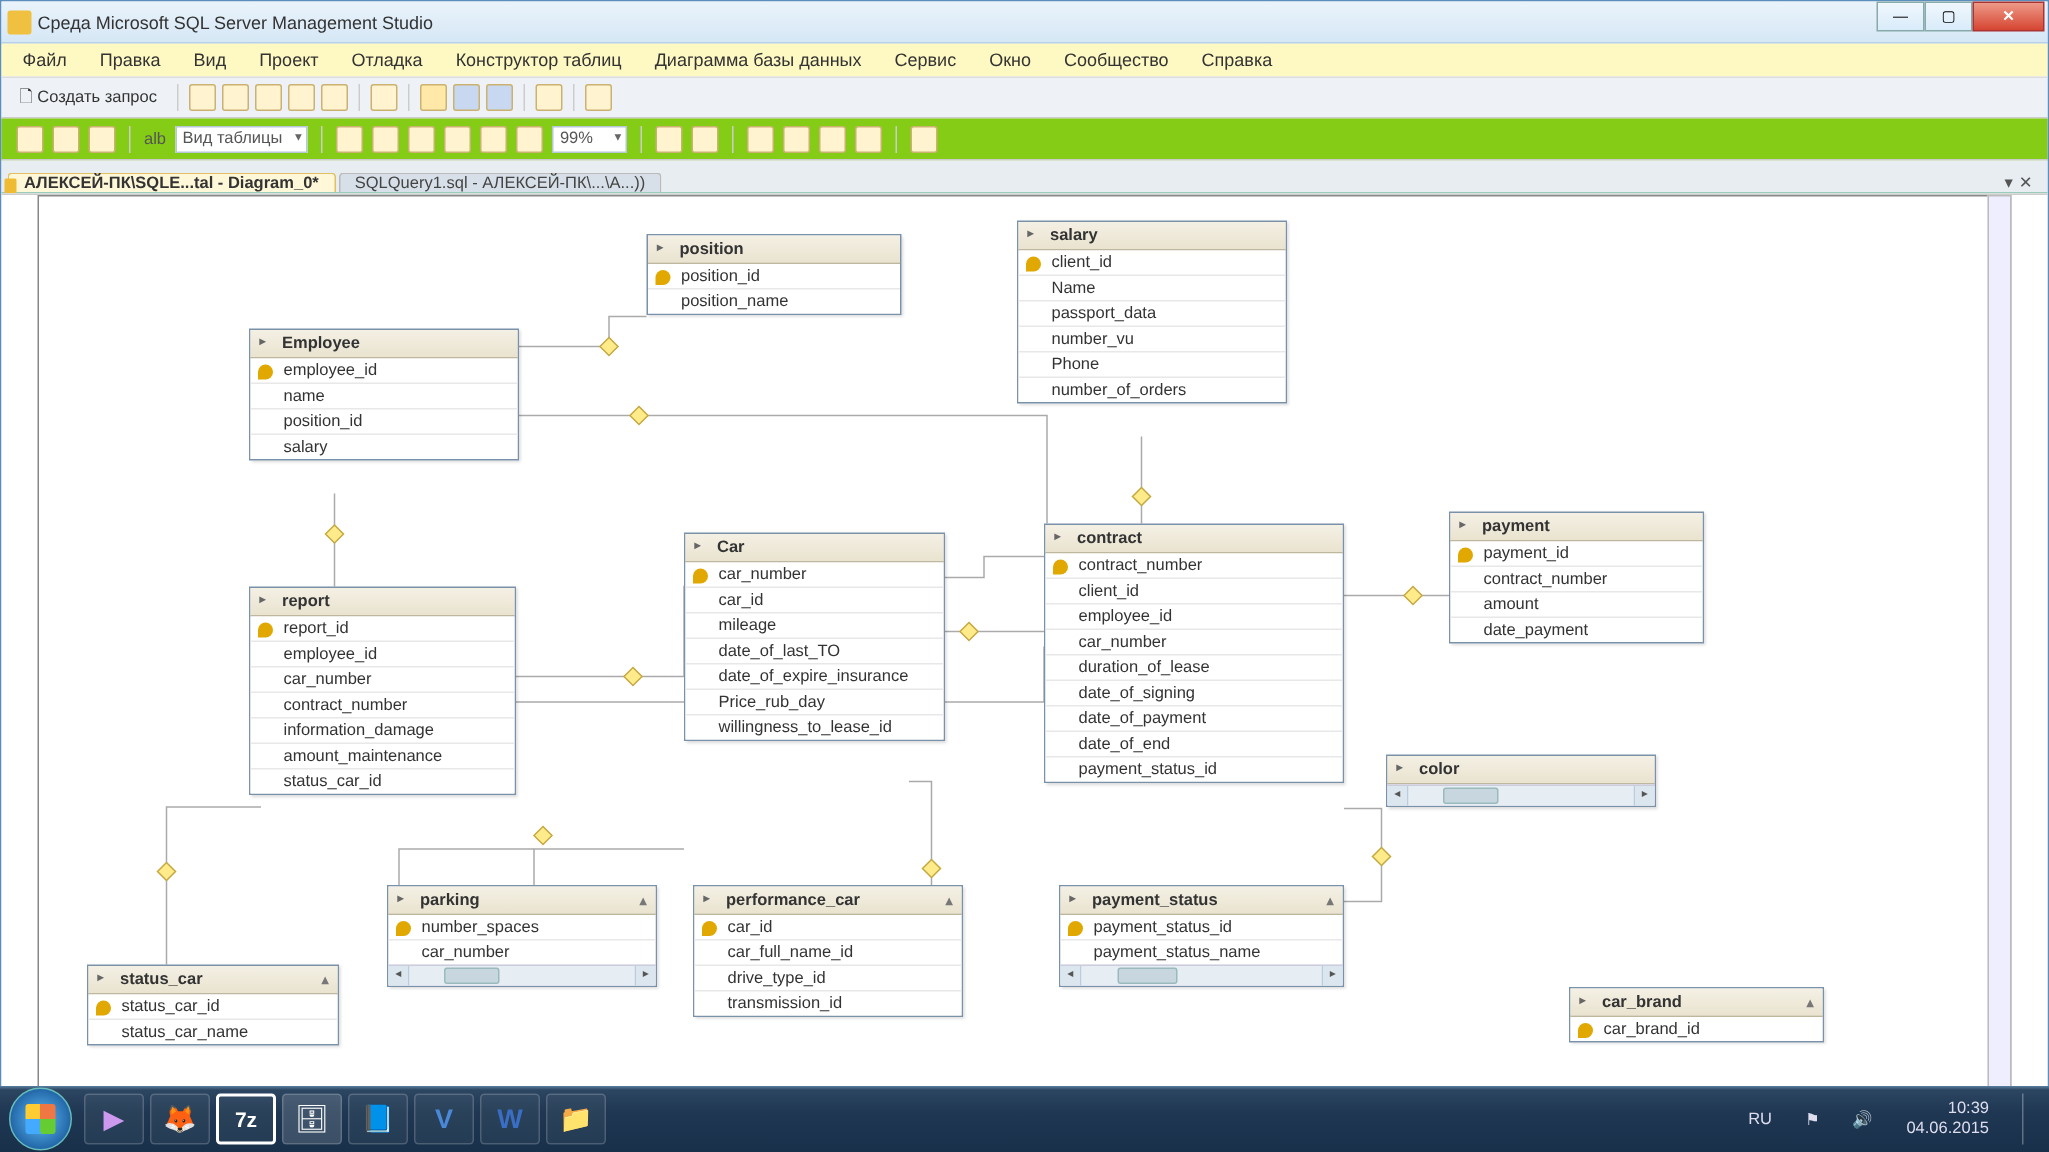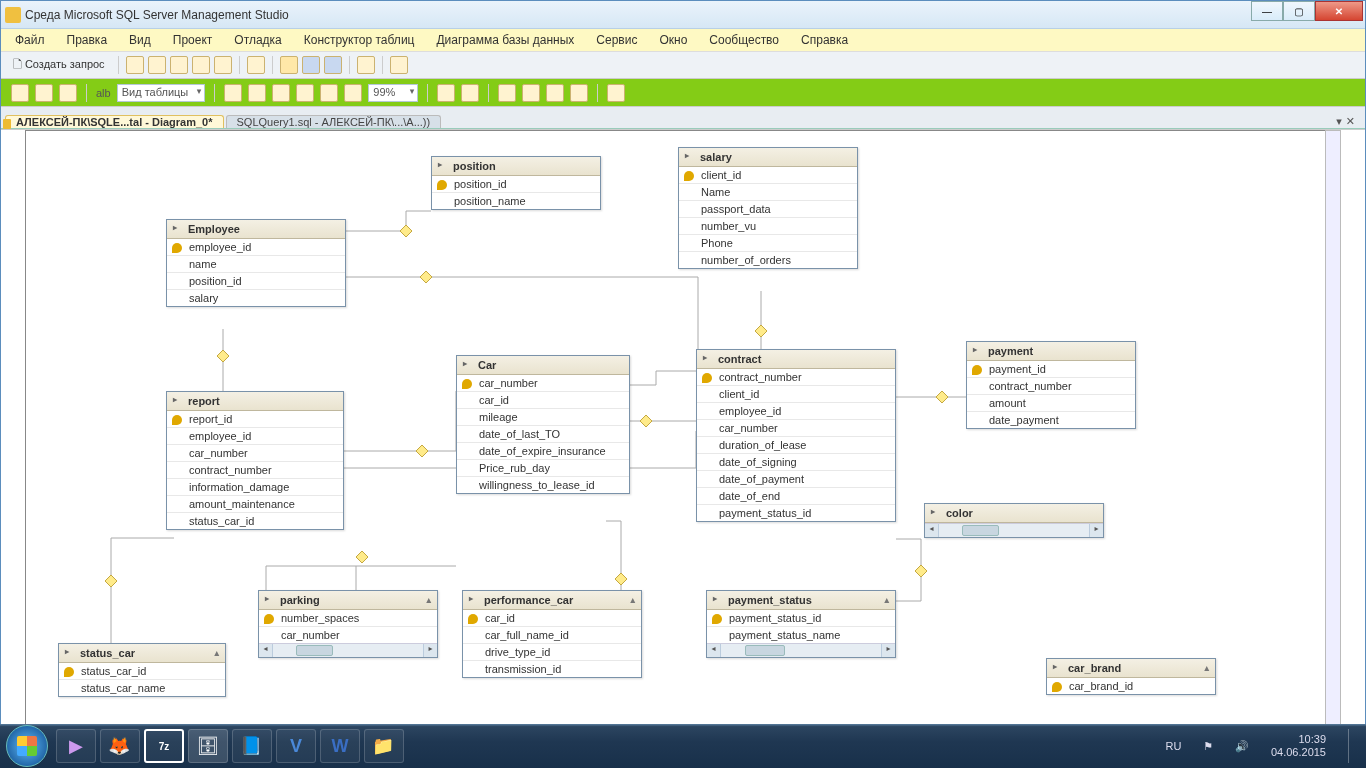--- a/index.html
+++ b/index.html
@@ -407,21 +407,21 @@
   </div>
 
 </div>
 
 <div class="taskbar">
   <div class="start">
       <div class="flag"></div>
     </div>
   <div class="task-icon" style="color:#c9e">▶</div>
   <div class="task-icon" style="color:#f80">🦊</div>
-  <div class="task-icon" style="color:#fff;font-size:10px;border:2px solid #fff;font-weight:bold">7z</div>
+  <div class="task-icon" style="color:#fff;font-size:14px;border:2px solid #fff;font-weight:bold">7z</div>
   <div class="task-icon" style="background:rgba(255,255,255,.15)">🗄</div>
   <div class="task-icon">📘</div>
   <div class="task-icon" style="color:#4a88d8;font-weight:bold">V</div>
   <div class="task-icon" style="color:#3a6ec4;font-weight:bold">W</div>
   <div class="task-icon">📁</div>
   <div class="tray">
     <span>RU</span>
     <span>⚑</span>
     <span>🔊</span>
     <div class="clock">

